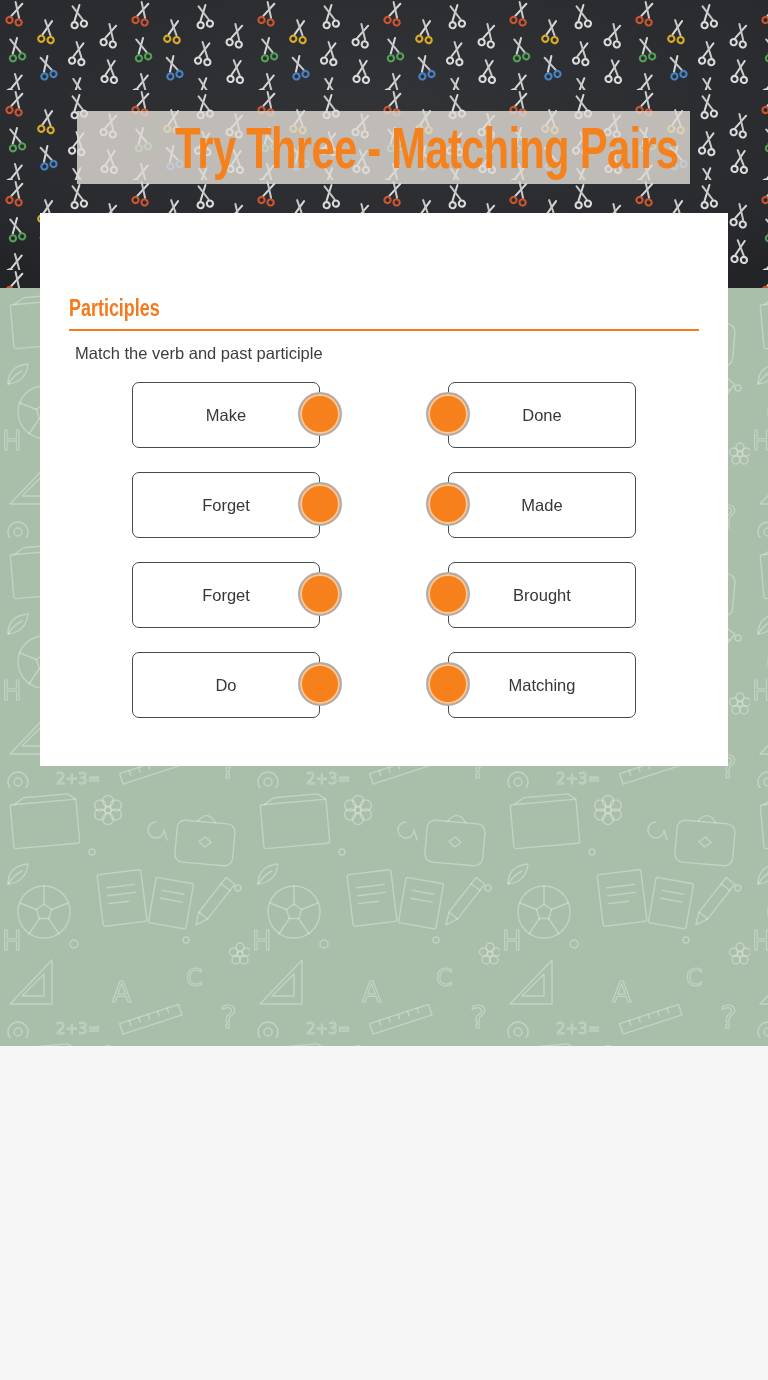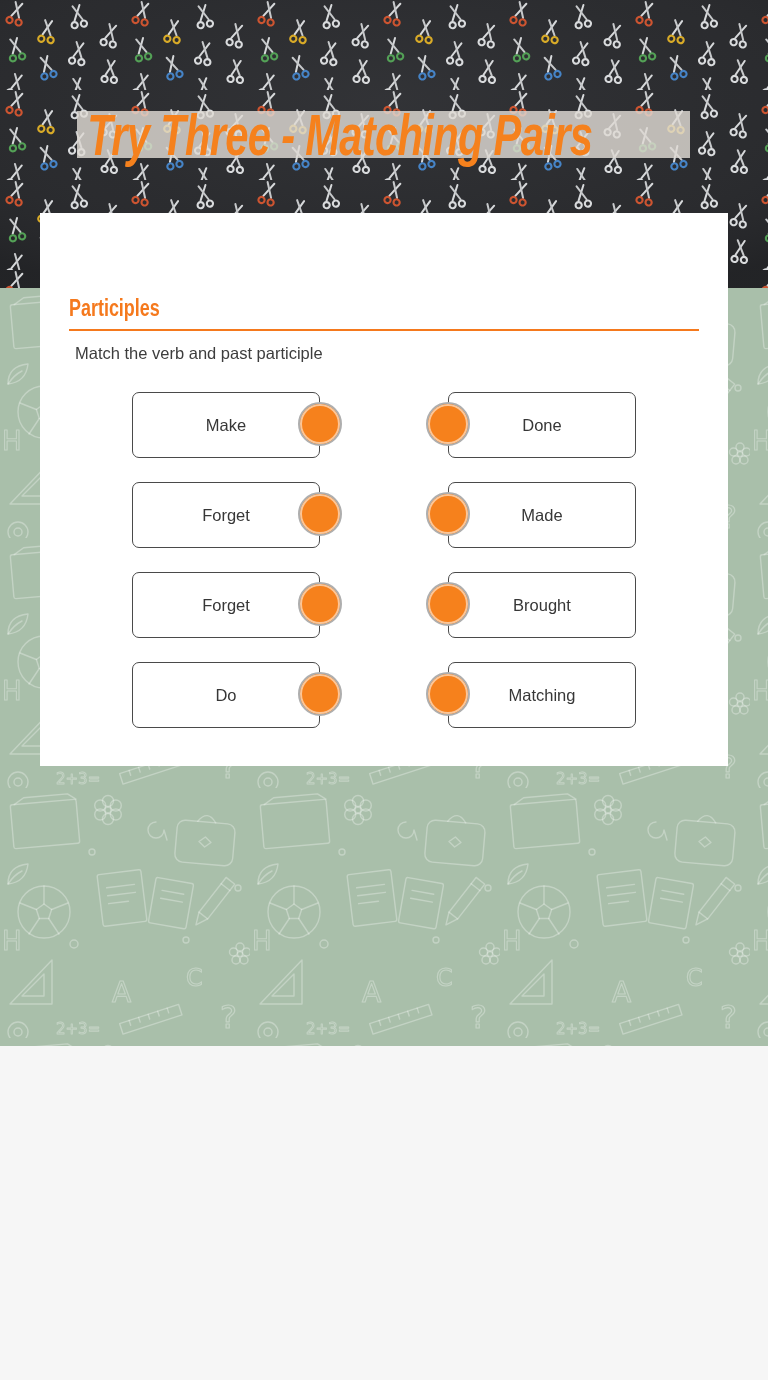--- a/index.html
+++ b/index.html
@@ -9,25 +9,24 @@
     background:#f6f6f6;
     position:relative;overflow:hidden;
   }
   .page{position:absolute;left:0;top:0;width:768px;height:1380px;}
 
   
   .chalkboard{position:absolute;left:0;top:0;width:768px;height:288px;overflow:hidden;}
   .chalkboard svg{position:absolute;left:0;top:0;}
 
   .title-banner{
-    position:absolute;left:77px;top:111px;width:613px;height:47px;
+    position:absolute;left:77px;top:111px;width:613px;height:73px;
     background:rgba(223,218,212,0.82);
-    display:flex;align-items:center;justify-content:flex-end;
+    display:flex;align-items:center;justify-content:flex-start;
     z-index:3;
-    font-style:italic;
   }
   .title-banner h1{
     margin:0;white-space:nowrap;
     font-size:58px;font-weight:bold;letter-spacing:-1px;
     color:#f5811d;
     transform:scaleX(0.72);transform-origin:center;
   }
 
   
   .greenbg{position:absolute;left:0;top:288px;width:768px;height:758px;overflow:hidden;}
@@ -51,21 +50,21 @@
     position:absolute;left:29px;top:116px;width:630px;height:0;
     border:none;border-top:2px solid #f5791d;margin:0;
   }
   .instruction{
     position:absolute;left:35px;top:131px;margin:0;
     font-size:16.5px;color:#3d3d3d;
   }
   .pairs{position:absolute;left:0;top:164px;width:688px;}
   .match-row{position:relative;height:66px;margin-bottom:24px;}
   .match-box{
-    position:absolute;top:15px;height:66px;width:188px;
+    position:absolute;top:5px;height:66px;width:188px;
     box-sizing:border-box;
     background:#fff;border:1.4px solid #4a4a4a;border-radius:7px;
     display:flex;align-items:center;justify-content:center;
   }
   .match-box.left{left:92px;}
   .match-box.right{left:408px;justify-content:center;}
   .match-label{font-size:16.5px;color:#373737;}
   .dot{
     position:absolute;top:9px;width:44px;height:44px;border-radius:50%;
     box-sizing:border-box;

